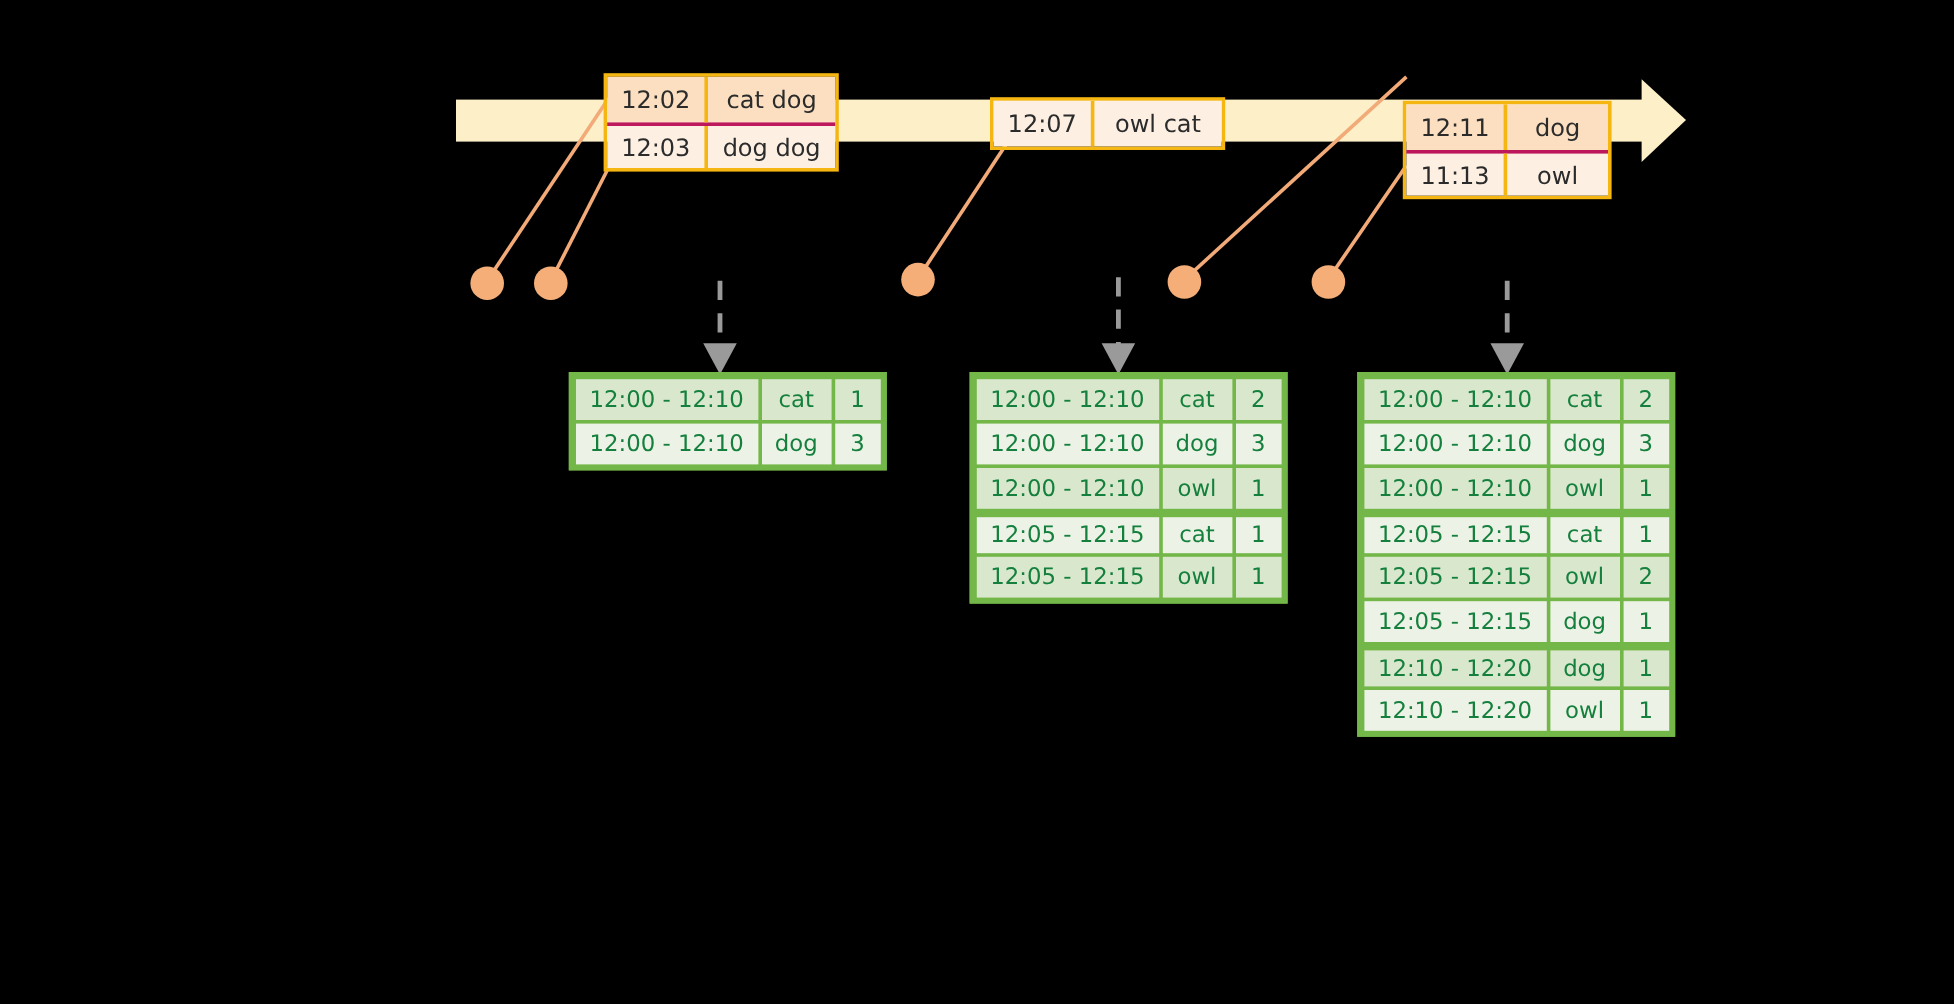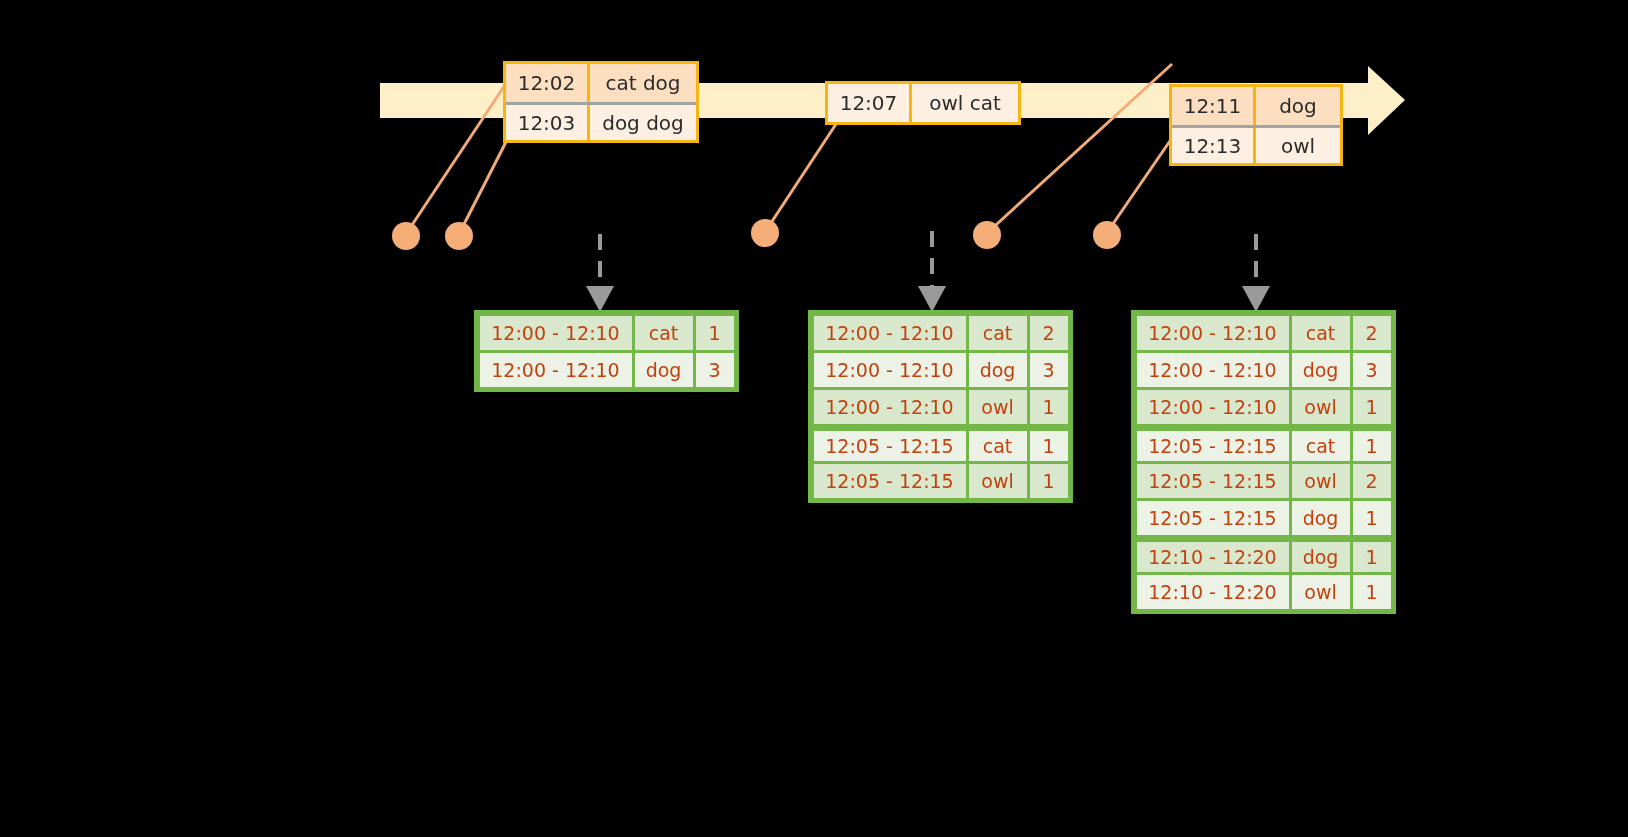--- a/index.html
+++ b/index.html
@@ -9,41 +9,41 @@
     font-family:"DejaVu Sans","Liberation Sans",sans-serif;
     overflow:hidden;
     position:relative;
   }
   #stage{position:absolute;left:0;top:0;width:1628px;height:641px;}
   svg.layer{position:absolute;left:0;top:0;width:1628px;height:837px;pointer-events:none;}
 
   
   .evt-group{position:absolute;border:3px solid #f5b611;box-sizing:border-box;}
   .evt-row{display:flex;height:38px;box-sizing:border-box;}
-  .evt-row + .evt-row{border-top:3px solid #a3a3a3;justify-content:space-between;}
+  .evt-row + .evt-row{border-top:3px solid #be185d;justify-content:space-between;}
   .evt-row.dark{background:#fbdfc0;}
   .evt-row.light{background:#fdf0e3;}
   .evt-time{
     width:84px;display:flex;align-items:center;justify-content:center;
     border-right:3px solid #f5b611;box-sizing:border-box;
     font-size:20px;color:#2b2b2b;
   }
   .evt-val{
     flex:1;display:flex;align-items:center;justify-content:center;
     box-sizing:border-box;font-size:20px;color:#2b2b2b;
   }
 
   
   .rtable{position:absolute;border:4px solid #74b749;box-sizing:border-box;background:#74b749;}
   .rrow{display:flex;height:37px;box-sizing:border-box;}
   .rrow.dark .rc{background:#d9e7cc;}
   .rrow.light .rc{background:#ecf2e6;}
   .rc{
     display:flex;align-items:center;justify-content:center;
-    box-sizing:border-box;font-size:19px;color:#c2410c;
+    box-sizing:border-box;font-size:19px;color:#15803d;
     margin:1.5px;
   }
   .rc-win{width:152px;}
   .rc-key{width:58px;}
   .rc-cnt{width:38px;}
   .rrow.sep{border-top:4px solid #74b749;}
 </style>
 </head>
 <body>
 
@@ -100,21 +100,21 @@
       <div class="evt-val">owl cat</div>
     </div>
   </div>
 
   <div class="evt-group" style="left:1169px;top:60px;width:174px;margin-top:24px;">
     <div class="evt-row dark">
       <div class="evt-time">12:11</div>
       <div class="evt-val">dog</div>
     </div>
     <div class="evt-row light">
-      <div class="evt-time">12:13</div>
+      <div class="evt-time">11:13</div>
       <div class="evt-val">owl</div>
     </div>
   </div>
 
   <div class="rtable" id="rt0" style="left:474px;top:310px;">
       <div class="rrow dark">
         <div class="rc rc-win">12:00 - 12:10</div>
         <div class="rc rc-key">cat</div>
         <div class="rc rc-cnt">1</div>
       </div>

